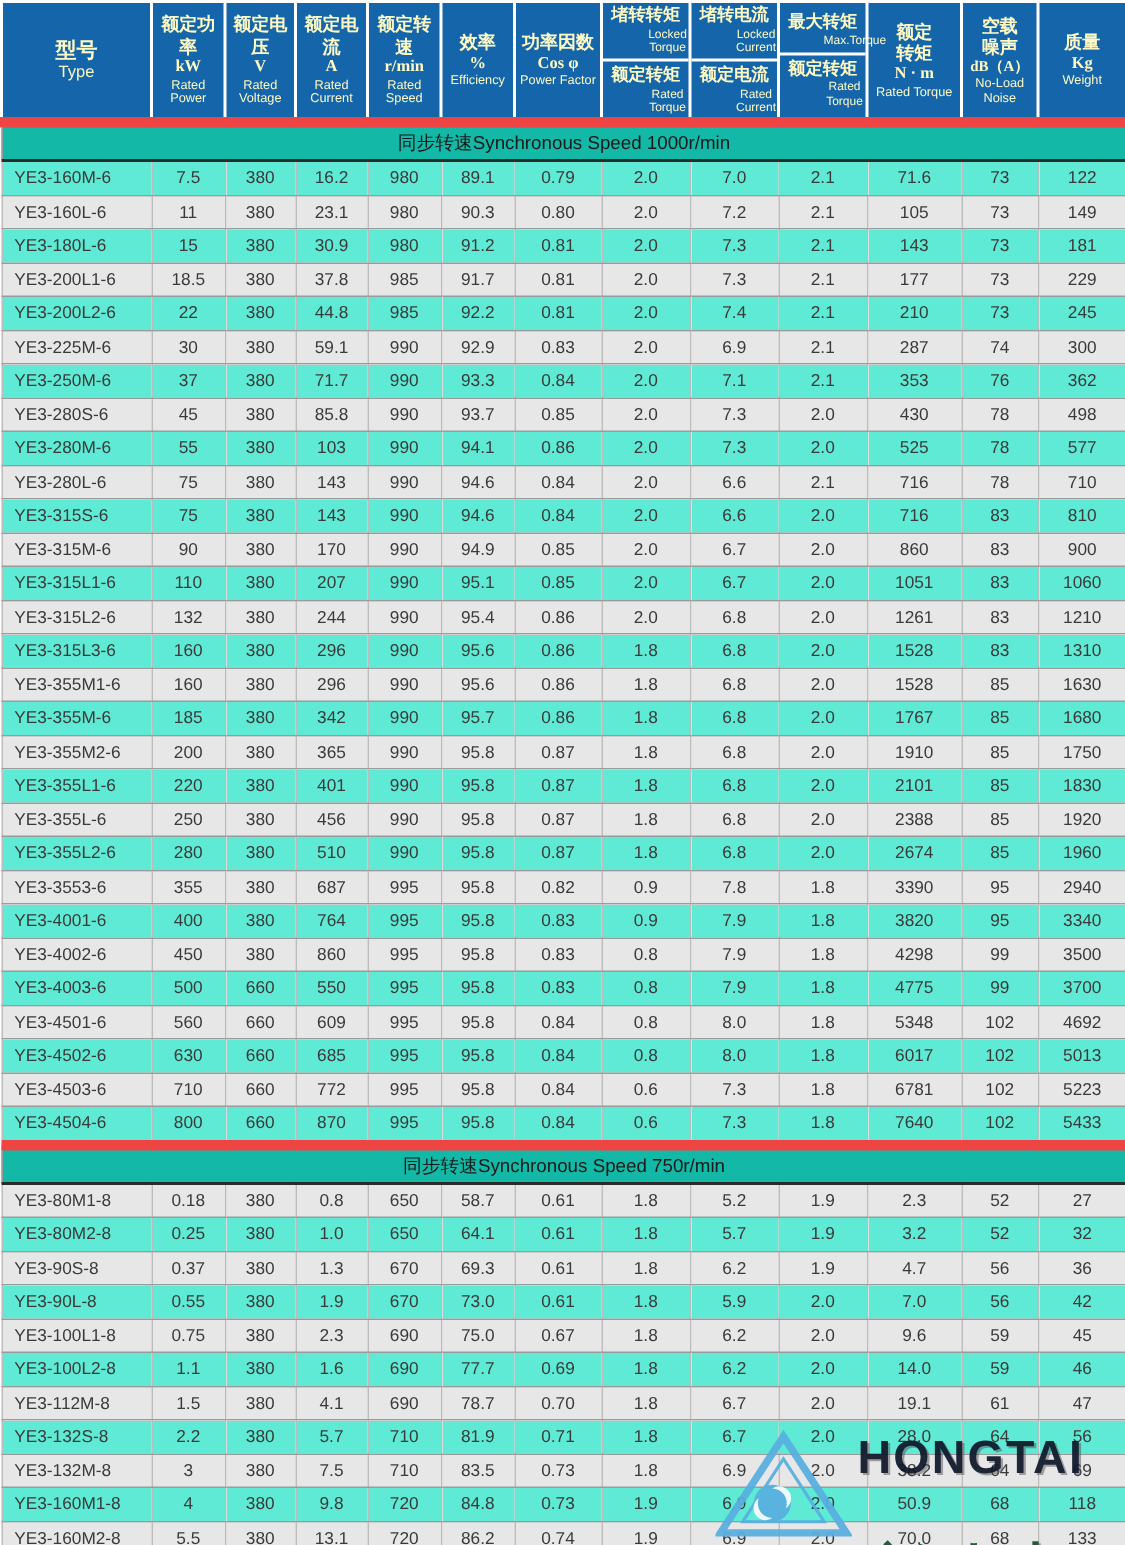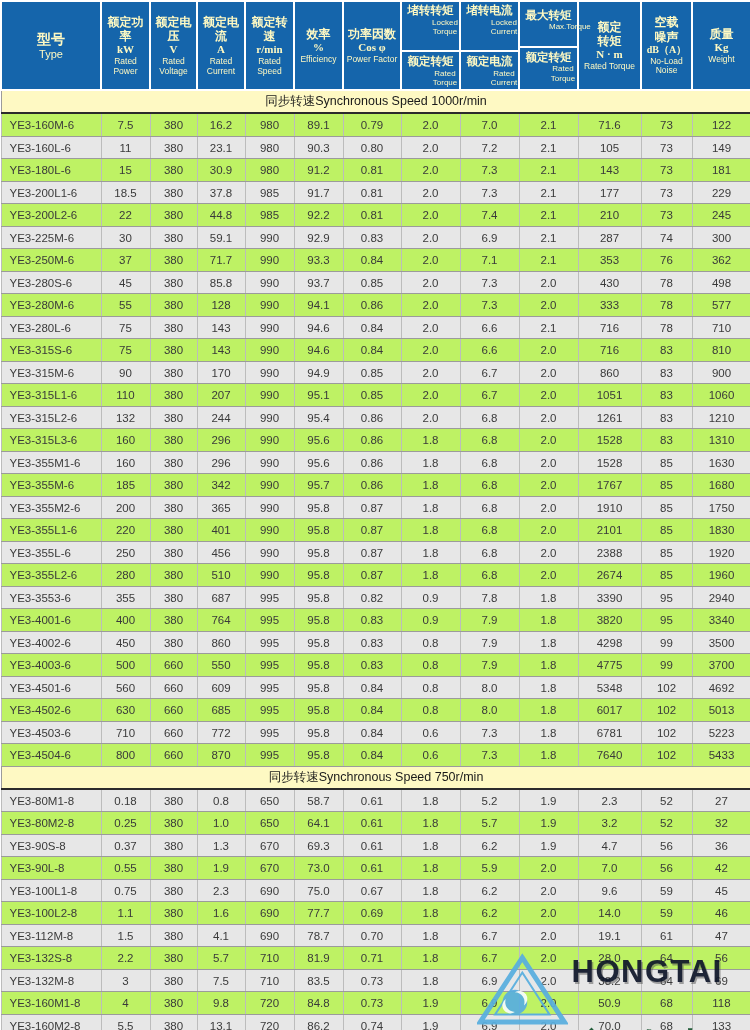--- a/index.html
+++ b/index.html
@@ -14,39 +14,39 @@
   thead th{
     background:#1565ab;color:#fef9c3;border:2px solid #ffffff;
     vertical-align:middle;padding:1px 0;font-weight:normal;text-align:center;
   }
   thead tr{height:62px;}
   .h-zh{font-size:12px;font-weight:bold;line-height:1.2;}
   .h-zh.big{font-size:14px;}
   .h-unit{font-size:11px;font-weight:bold;line-height:1.25;font-family:Liberation Serif, serif;}
   .h-en{font-size:8.5px;line-height:1.15;}
   .frac{display:flex;flex-direction:column;justify-content:center;height:100%;}
-  .frac-top{border-bottom:2px solid #fff;padding:1px 0 14px 0;}
+  .frac-top{border-bottom:2px solid #fff;padding:1px 0 3px 0;}
   .frac-bot{padding:3px 0 1px 0;}
   .frac .h-zh{font-size:11.5px;}
   .frac .h-en{font-size:8px;margin-left:29px;}
   
   tbody.section-head td{
-    background:#fef9c3;color:#1a1a1a;text-align:center;
-    border-top:1px solid #ef4444;border-bottom:2px solid #2b2b2b;
+    background:#14b8a6;color:#1a1a1a;text-align:center;
+    border-top:7px solid #ef4444;border-bottom:2px solid #2b2b2b;
     height:19px;font-size:12.5px;
   }
   
   tbody.rows td{
     height:19.5px;font-size:11.5px;color:#3a3a3a;text-align:center;
     border-right:1px solid #bcbcbc;border-left:1px solid #bcbcbc;
     border-bottom:1px solid #9b9b9b;
     overflow:hidden;white-space:nowrap;
   }
   tbody.rows td.model{text-align:left;padding-left:8px;}
-  tbody.rows tr{background:#bef264;}
+  tbody.rows tr{background:#5eead4;}
   tbody.s0 tr:nth-child(even){background:#e7e7e7;}
   tbody.s1 tr:nth-child(odd){background:#e7e7e7;}
   table{border-left:1px solid #9b9b9b;border-right:1px solid #9b9b9b;}
   
   .watermark{
     position:absolute;left:477px;top:950px;width:272px;height:80px;
     display:flex;align-items:flex-start;opacity:.93;pointer-events:none;z-index:5;
   }
   .wm-text{margin-left:4px;margin-top:6px;}
   .wm-en{
@@ -294,28 +294,28 @@
         <td class="num">7.3</td>
         <td class="num">2.0</td>
         <td class="num">430</td>
         <td class="num">78</td>
         <td class="num">498</td>
       </tr>
       <tr>
         <td class="model">YE3-280M-6</td>
         <td class="num">55</td>
         <td class="num">380</td>
-        <td class="num">128</td>
+        <td class="num">103</td>
         <td class="num">990</td>
         <td class="num">94.1</td>
         <td class="num">0.86</td>
         <td class="num">2.0</td>
         <td class="num">7.3</td>
         <td class="num">2.0</td>
-        <td class="num">333</td>
+        <td class="num">525</td>
         <td class="num">78</td>
         <td class="num">577</td>
       </tr>
       <tr>
         <td class="model">YE3-280L-6</td>
         <td class="num">75</td>
         <td class="num">380</td>
         <td class="num">143</td>
         <td class="num">990</td>
         <td class="num">94.6</td>

